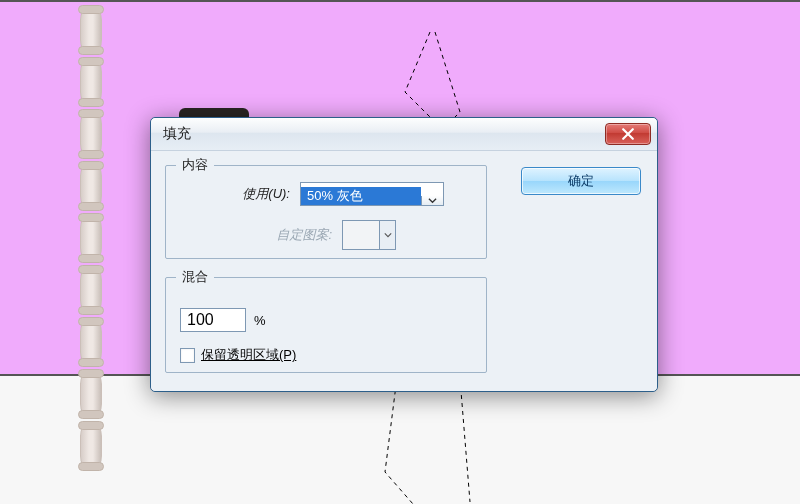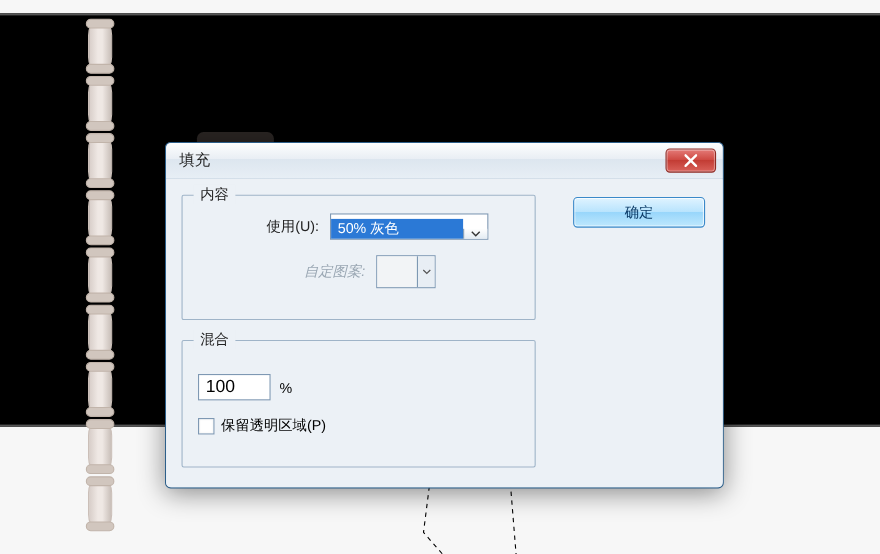--- a/index.html
+++ b/index.html
@@ -8,23 +8,23 @@
     font-family: "Microsoft YaHei", Tahoma, Arial, sans-serif;
     font-size: 13px;
     background: #f7f7f7;
     width: 800px;
     height: 504px;
     position: relative;
     overflow: hidden;
   }
   .canvas {
     position: absolute;
-    left: 0; top: 12px;
+    left: 0; top: 0;
     width: 800px; height: 376px;
-    background: #000000;
+    background: #f0abfc;
     border-top: 2px solid #555;
     border-bottom: 2px solid #555;
   }
   
   .bamboo {
     position: absolute;
     left: 78px;
     top: 6px;
     width: 26px;
     height: 500px;
@@ -105,21 +105,21 @@
   .closebtn svg { width:12px;height:12px; }
   .body {
     padding:14px 14px 18px 14px;
     background:#ecf1f6;
     border-radius:0 0 5px 5px;
     position:relative;
   }
   .fieldset {
     border:1px solid #9fb4c8;
     border-radius:2px;
-    padding:16px 14px 28px 14px;
+    padding:16px 14px 8px 14px;
     margin:0 0 18px 0;
     position:relative;
     background:#ecf1f6;
     width:322px;
   }
   .fieldset .legend {
     position:absolute;
     top:-10px; left:10px;
     background:#ecf1f6;
     padding:0 6px;
@@ -130,21 +130,21 @@
     display:flex;
     align-items:center;
     margin-bottom:14px;
   }
   .row:last-child { margin-bottom:0; }
   .lbl {
     text-align:right;
     color:#222;
     margin-right:10px;
   }
-  .lbl.w1 { width:110px; }
+  .lbl.w1 { width:110px;font-style:italic; }
   .lbl.w2 { width:152px;font-style:italic; }
   .lbl.disabled { color:#9aa7b3; }
   .combo {
     display:flex;
     border:1px solid #7e98b3;
     background:#fff;
     height:24px;
     align-items:flex-end;
   }
   .combo .val {
@@ -185,20 +185,21 @@
     height:24px;
     width:66px;
     padding:0 6px;
     font-size:16px;
     font-family:inherit;
   }
   .pct { margin-left:8px; }
   .chkrow {
     display:flex;align-items:center;
     margin-top:12px;
+    text-decoration:underline;
   }
   .chk {
     width:15px;height:15px;
     border:1px solid #7e98b3;
     background:#fff;
     margin-right:6px;
     box-shadow:inset 0 0 2px rgba(0,0,0,0.1);
   }
   
   .btncol {

